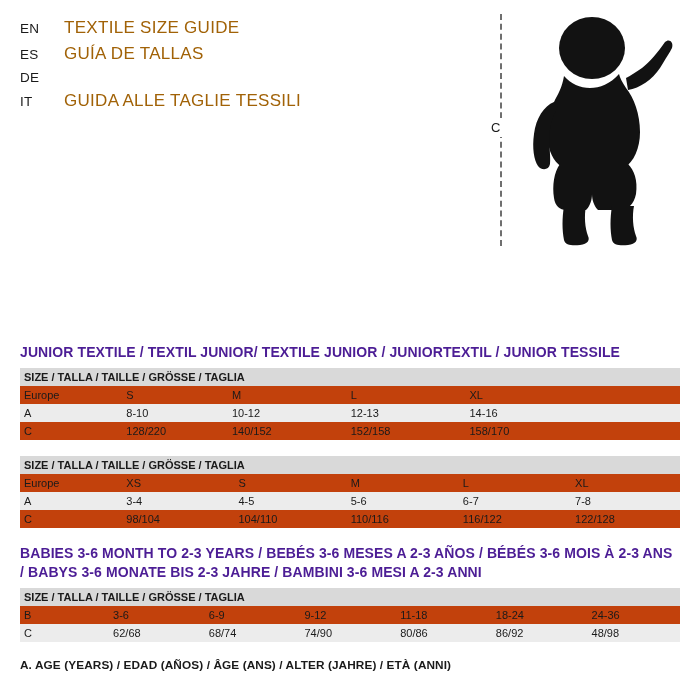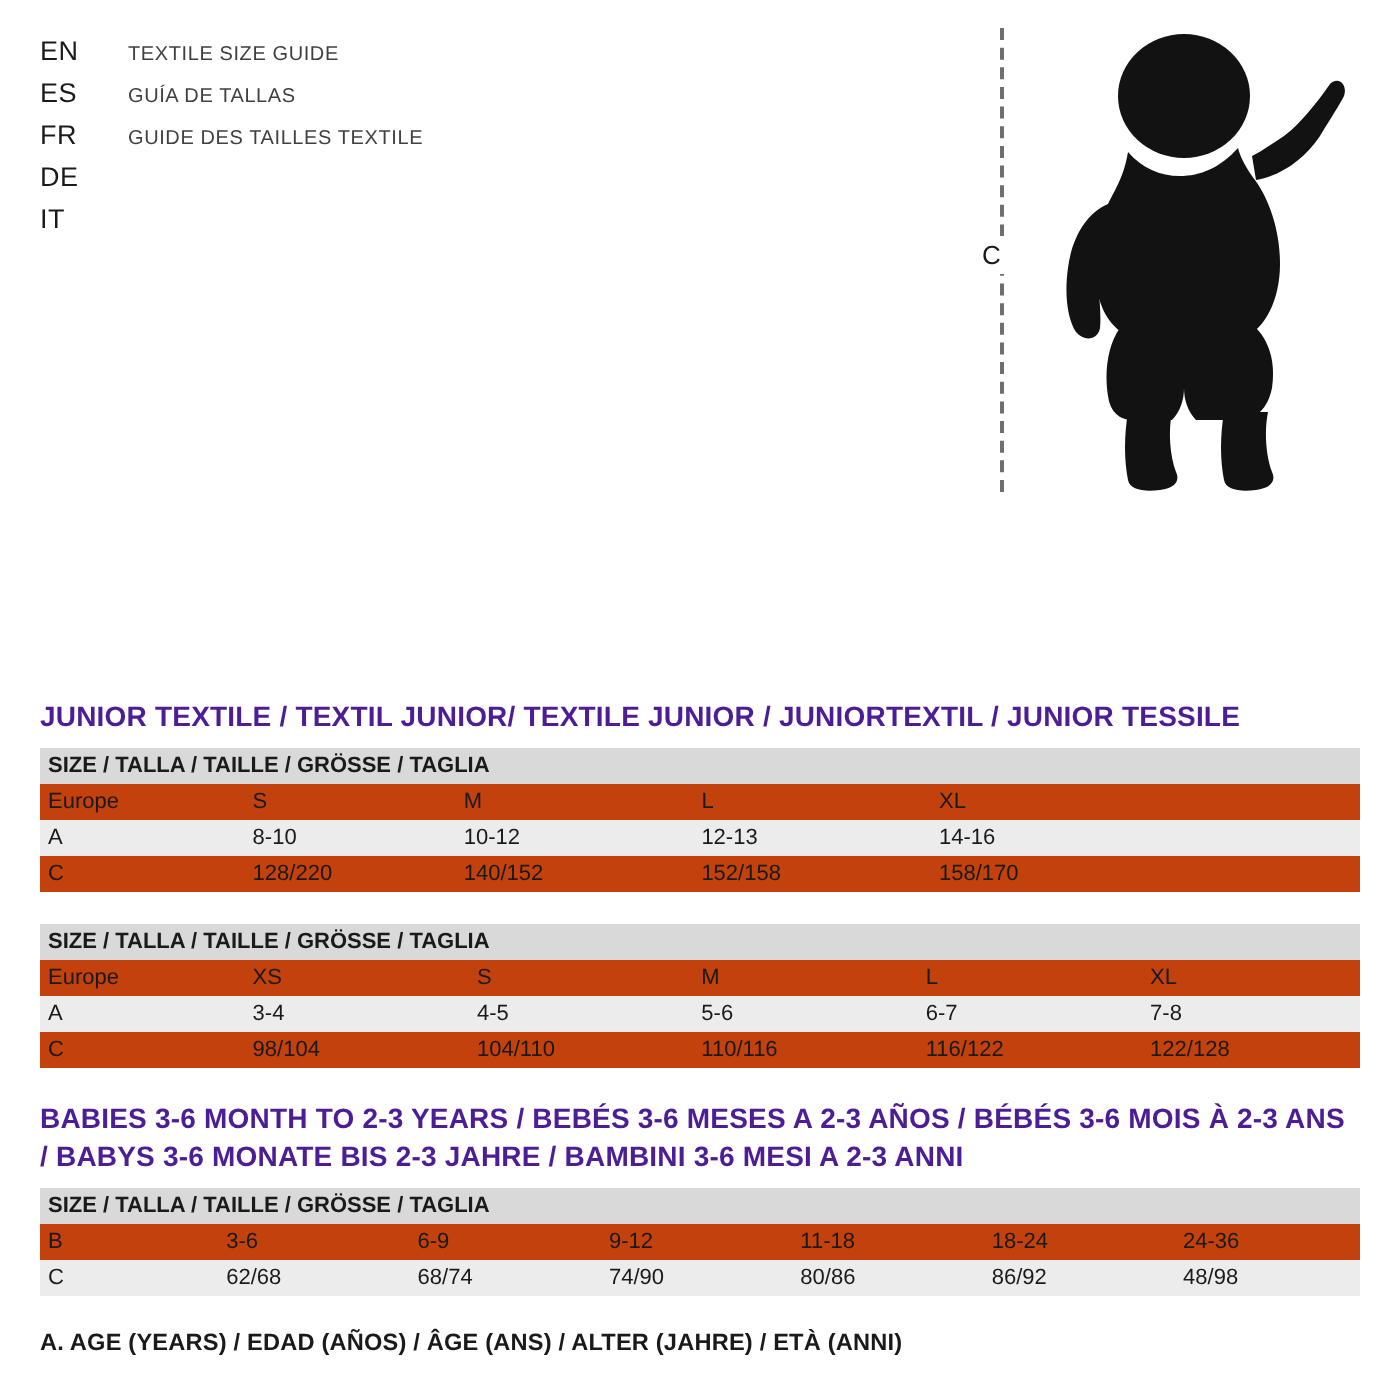--- a/index.html
+++ b/index.html
@@ -33,23 +33,23 @@
     align-items: baseline;
     margin-bottom: 6px;
   }
   .lang-code {
     width: 44px;
     font-size: 13.5px;
     letter-spacing: 0.2px;
     color: #1a1a1a;
   }
   .lang-title {
-    font-size: 10px;
+    font-size: 17px;
     letter-spacing: 0.3px;
-    color: #404040;
+    color: #a16207;
   }
 
   
   .figure-area {
     position: absolute;
     top: 10px;
     right: 22px;
     width: 190px;
     height: 240px;
   }
@@ -126,28 +126,25 @@
   <div class="langs">
     <div class="lang-row">
       <div class="lang-code">EN</div>
       <div class="lang-title">TEXTILE SIZE GUIDE</div>
     </div>
     <div class="lang-row">
       <div class="lang-code">ES</div>
       <div class="lang-title">GUÍA DE TALLAS</div>
     </div>
     <div class="lang-row">
-      <div class="lang-code">FR</div>
-      <div class="lang-title">GUIDE DES TAILLES TEXTILE</div>
-    </div>
-    <div class="lang-row">
       <div class="lang-code">DE</div>
     </div>
     <div class="lang-row">
       <div class="lang-code">IT</div>
+      <div class="lang-title">GUIDA ALLE TAGLIE TESSILI</div>
     </div>
   </div>
 
   <div class="figure-area">
     <div class="dashline"></div>
     <div class="c-label">C</div>
     <svg class="baby" viewBox="0 0 150 232">
       <g fill="#121212">
 
         <ellipse cx="68" cy="34" rx="33" ry="31"></ellipse>

